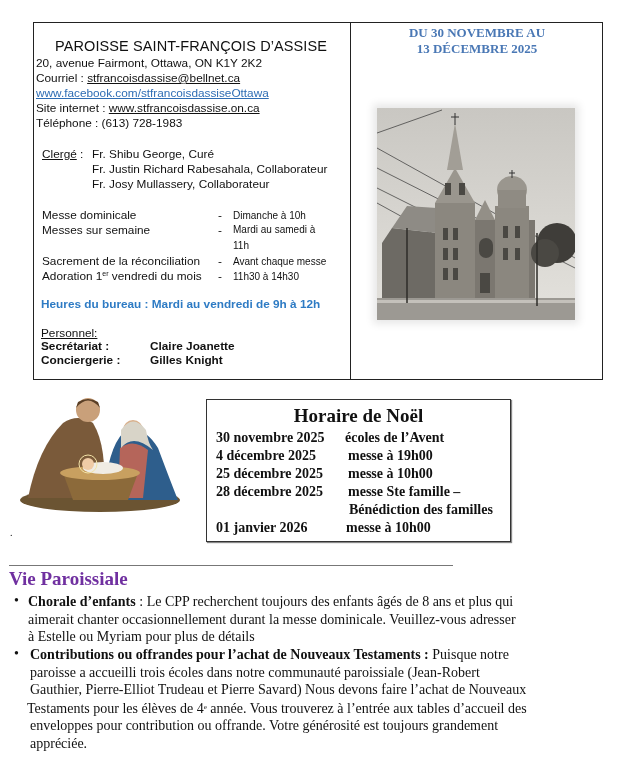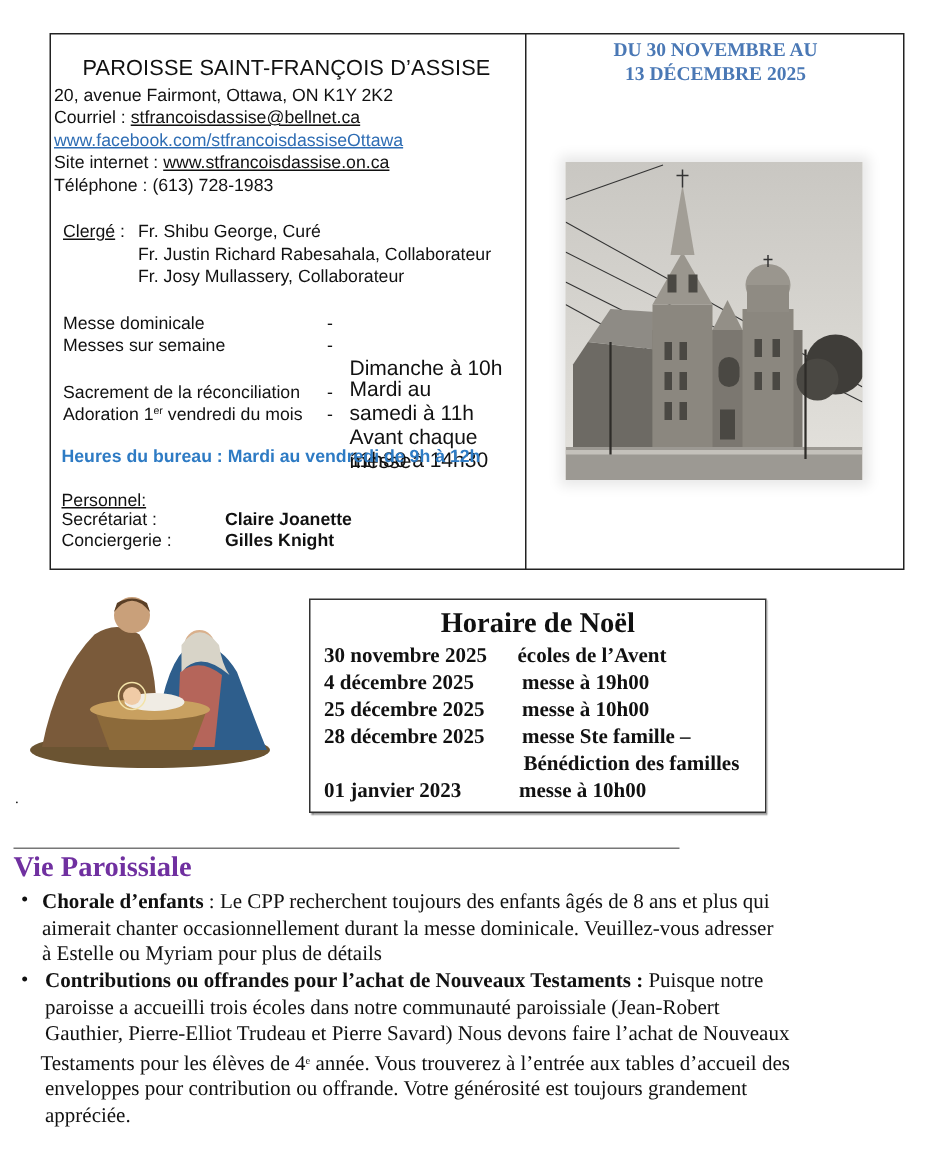--- a/index.html
+++ b/index.html
@@ -18,27 +18,27 @@
   #facebook-link { top: 86px; color: #2e6db4; text-decoration: underline; }
   #website-line { top: 101px; }
   #phone-line { top: 116px; }
   .u { text-decoration: underline; }
 
   #clergy-label { position: absolute; left: 42px; top: 147px; font-size: 11.8px; }
   .clergy-name { position: absolute; left: 92px; font-size: 11.8px; }
 
   .sched-label { position: absolute; left: 42px; font-size: 11.8px; }
   .sched-dash { position: absolute; left: 218px; font-size: 11.8px; }
-  .sched-value { position: absolute; left: 233px; font-size: 14px; width: 115px; line-height: 16px; margin-top: 29px; }
+  .sched-value { position: absolute; left: 233px; font-size: 10px; width: 115px; line-height: 16px; }
   sup { font-size: 7px; vertical-align: 4px; }
 
   #office-hours { position: absolute; left: 41px; top: 297px; font-size: 11.8px; font-weight: bold; color: #2e7bc4; }
 
   #staff-heading { position: absolute; left: 41px; top: 326px; font-size: 11.8px; font-weight: normal; text-decoration: underline; }
-  .staff-role { position: absolute; left: 41px; font-size: 11.8px; font-weight: normal; }
+  .staff-role { position: absolute; left: 41px; font-size: 11.8px; font-weight: bold; }
   .staff-name { position: absolute; left: 150px; font-size: 11.8px; font-weight: bold; }
 
   #bulletin-title { position: absolute; left: 352px; top: 25px; width: 250px; text-align: center; color: #4a78b5; font-weight: bold; font-size: 13px; line-height: 16px; }
 
   #church-photo { position: absolute; left: 377px; top: 108px; width: 198px; height: 212px; background: #d9d7d2; box-shadow: 0 0 8px 4px #e8e8e8; overflow: hidden; }
 
   
   #nativity { position: absolute; left: 8px; top: 388px; width: 175px; height: 130px; }
   #stray-dot { position: absolute; left: 10px; top: 527px; font-size: 10px; }
 
@@ -201,21 +201,21 @@
 <div class="xmas-date serif" style="top:448px">4 décembre 2025</div>
 <div class="xmas-event serif" style="top:448px; left:348px">messe à 19h00</div>
 
 <div class="xmas-date serif" style="top:466px">25 décembre 2025</div>
 <div class="xmas-event serif" style="top:466px; left:348px">messe à 10h00</div>
 
 <div class="xmas-date serif" style="top:484px">28 décembre 2025</div>
 <div class="xmas-event serif" style="top:484px; left:348px">messe Ste famille –</div>
 <div class="xmas-event serif" style="top:502px; left:349px">Bénédiction des familles</div>
 
-<div class="xmas-date serif" style="top:520px">01 janvier 2023</div>
+<div class="xmas-date serif" style="top:520px">01 janvier 2026</div>
 <div class="xmas-event serif" style="top:520px; left:346px">messe à 10h00</div>
 
 <div id="section-rule"></div>
 
 <div id="section-title" class="serif">Vie Paroissiale</div>
 
 <div class="bullet serif" style="left:14px; top:593px">•</div>
 <div class="para serif" style="left:28px; top:593px; width:590px">
   <div><b>Chorale d’enfants</b><span> :  </span><span>Le CPP recherchent toujours des enfants âgés de 8 ans et plus qui</span></div>
   <div>aimerait chanter occasionnellement durant la messe dominicale.  Veuillez-vous adresser</div>

